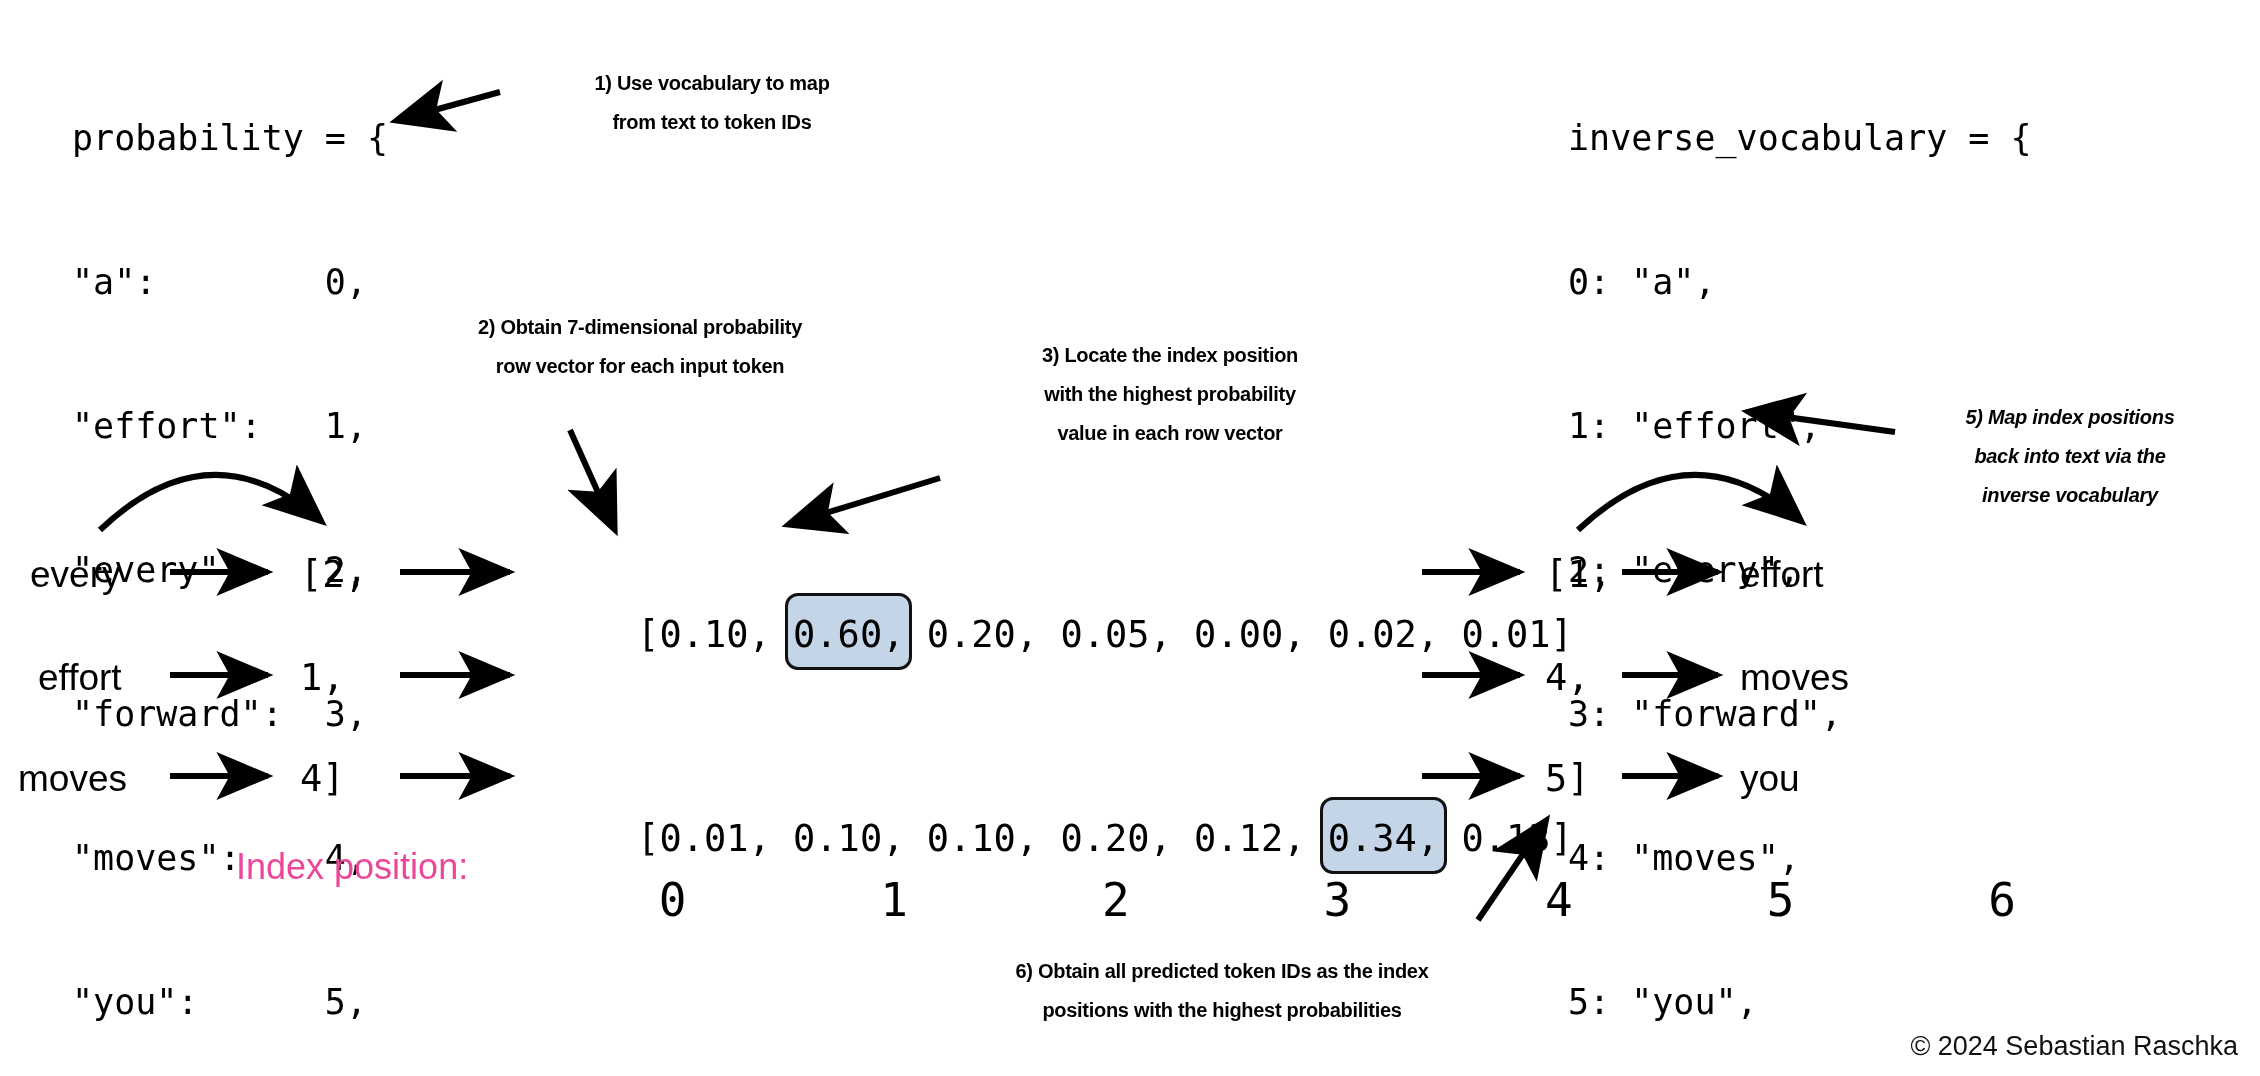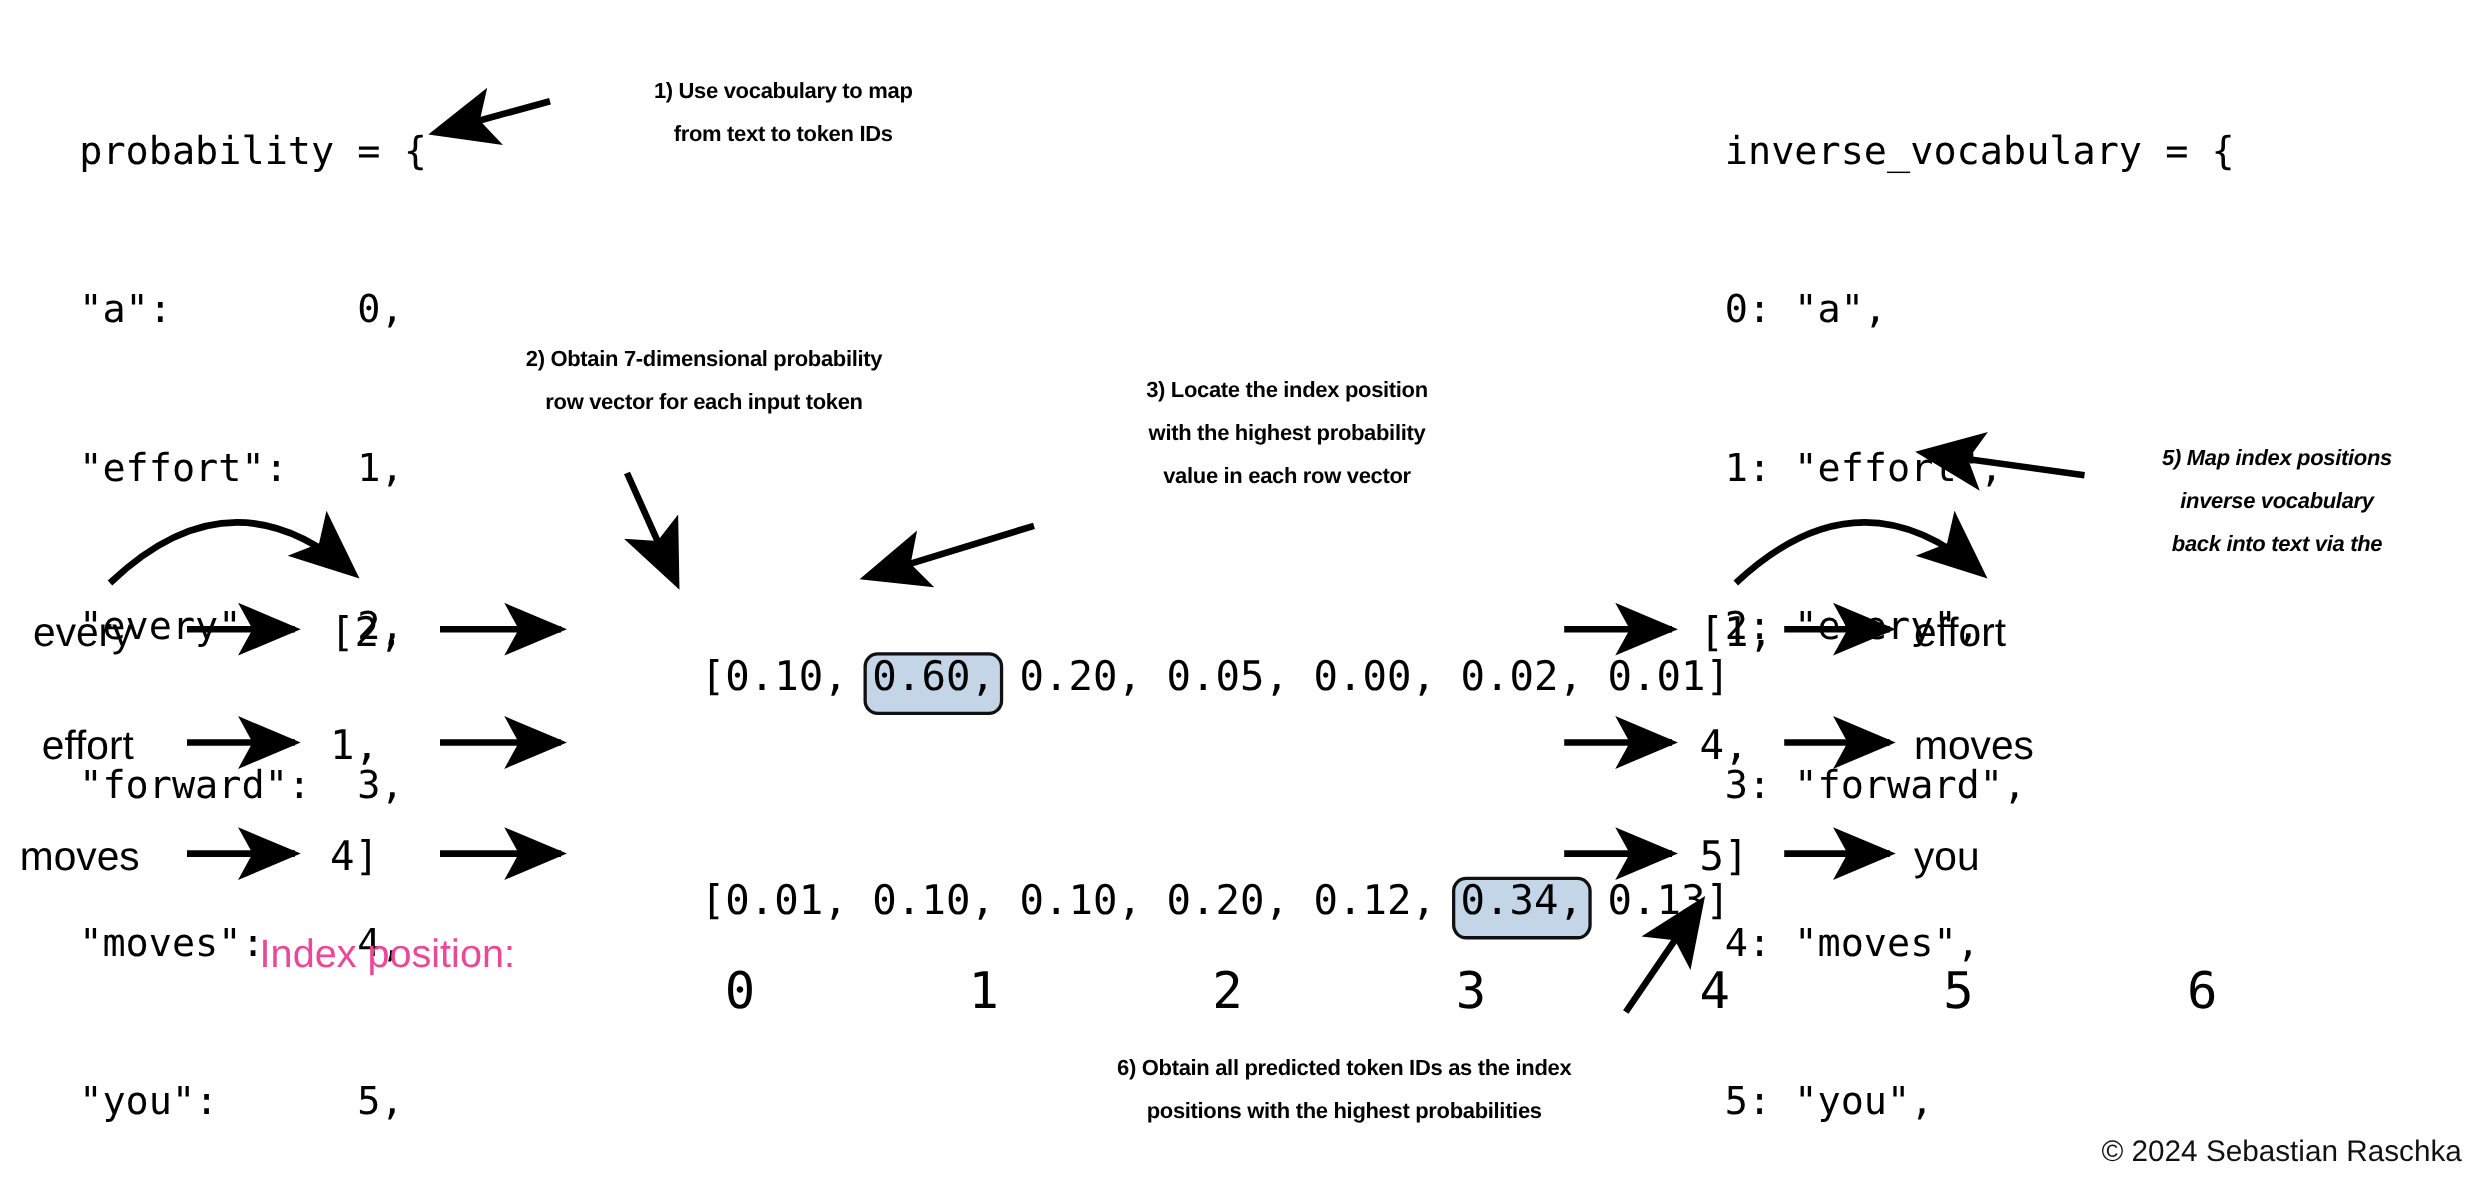--- a/index.html
+++ b/index.html
@@ -38,21 +38,21 @@
   #in-word-1{left:30px;} #in-word-2{left:38px;} #in-word-3{left:18px;}
   #in-id-1{left:300px;} #in-id-2{left:300px;} #in-id-3{left:300px;}
   #out-id-1{left:1545px;} #out-id-2{left:1545px;} #out-id-3{left:1545px;}
   #out-word-1{left:1740px;} #out-word-2{left:1740px;} #out-word-3{left:1740px;}
 
   
   .vec{position:absolute;left:548px;font-family:"DejaVu Sans Mono","Liberation Mono",monospace;
        font-size:37px;line-height:37px;white-space:pre;color:#000;}
   .vec .cell{position:relative;display:inline-block;}
   .vec .hl{background:#c3d5e6;border:3px solid #111;border-radius:13px;
-           padding:0 5px 14px 5px;margin:0 -8px;}
+           padding:20px 5px 14px 5px;margin:0 -8px;}
   #vec-1{top:556px;} #vec-2{top:659px;} #vec-3{top:760px;}
 
   
   #index-label{position:absolute;left:236px;top:846px;font-size:36px;
                font-family:Liberation Sans, sans-serif;color:#ec4899;white-space:nowrap;}
   #index-row{position:absolute;left:548px;top:846px;
              font-family:"DejaVu Sans Mono","Liberation Mono",monospace;
              font-size:46px;line-height:36px;white-space:pre;color:#000;}
 
   
@@ -104,22 +104,22 @@
     <span class="ln">3) Locate the index position</span>
     <span class="ln">with the highest probability</span>
     <span class="ln">value in each row vector</span>
   </div>
   <div class="callout" id="callout-4">
     <span class="ln">6) Obtain all predicted token IDs as the index</span>
     <span class="ln">positions with the highest probabilities</span>
   </div>
   <div class="callout" id="callout-5">
     <span class="ln">5) Map index positions</span>
+    <span class="ln">back into text via the</span>
     <span class="ln">inverse vocabulary</span>
-    <span class="ln">back into text via the</span>
   </div>
 
   <div class="word r1" id="in-word-1">every</div>
   <div class="word r2" id="in-word-2">effort</div>
   <div class="word r3" id="in-word-3">moves</div>
 
   <div class="mono-id r1" id="in-id-1">[2,</div>
   <div class="mono-id r2" id="in-id-2">1,</div>
   <div class="mono-id r3" id="in-id-3">4]</div>
 

